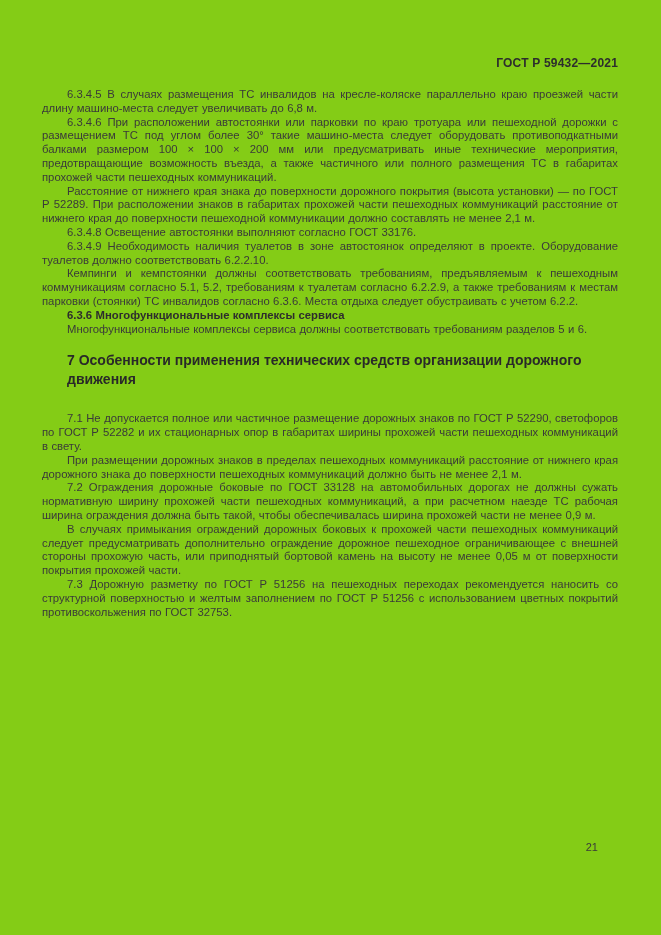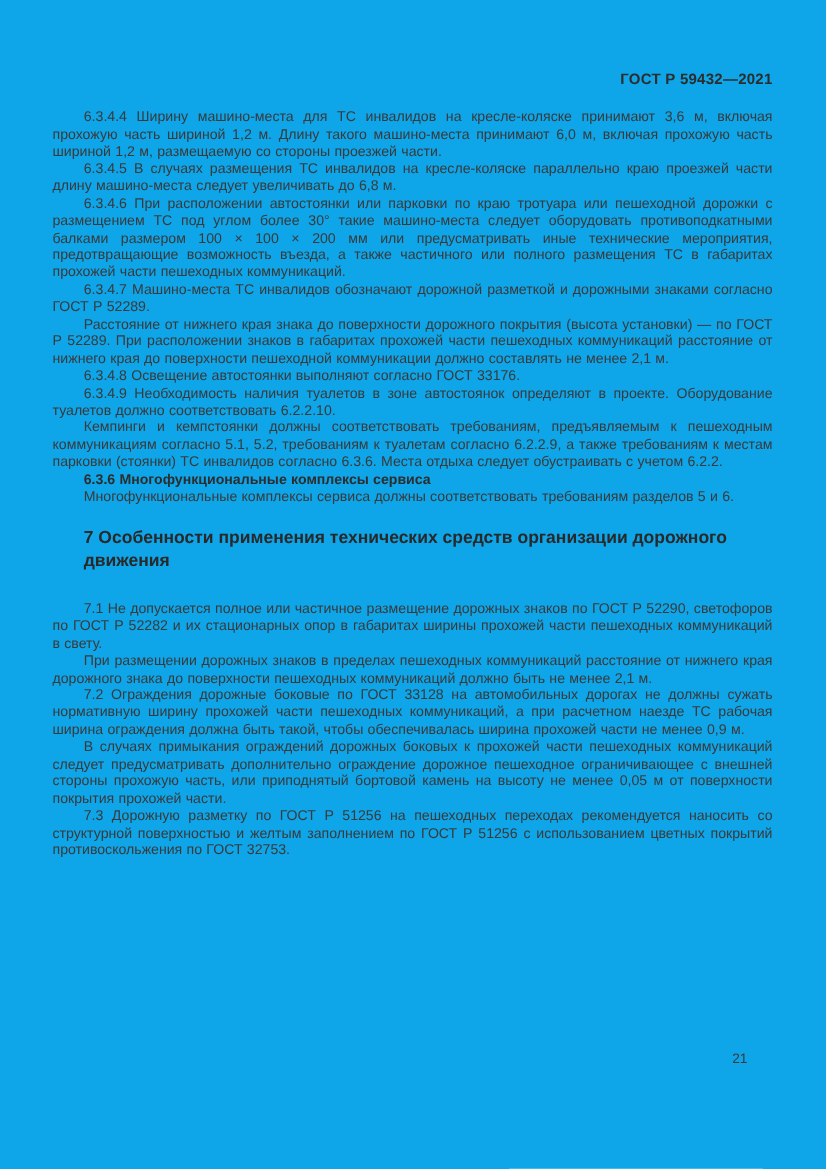--- a/index.html
+++ b/index.html
@@ -12,21 +12,21 @@
     height: 935px;
     position: relative;
     font-family: "Liberation Sans", sans-serif;
     color: #3a3a3a;
     overflow: hidden;
   }
   .page {
     position: absolute;
     left: 0; top: 0;
     width: 661px; height: 935px;
-    background: #0ea5e9;
+    background: #84cc16;
   }
   .text-block {
     position: absolute;
     left: 42px;
     top: 56px;
     width: 576px;
   }
   .doc-header {
     text-align: right;
     font-weight: bold;
@@ -65,24 +65,22 @@
   }
 </style>
 </head>
 <body>
 
 <div class="page">
   <div class="text-block">
 
     <div class="doc-header">ГОСТ Р 59432—2021</div>
 
-    <p class="body">6.3.4.4 Ширину машино-места для ТС инвалидов на кресле-коляске принимают 3,6 м, включая прохожую часть шириной 1,2 м. Длину такого машино-места принимают 6,0 м, включая прохожую часть шириной 1,2 м, размещаемую со стороны проезжей части.</p>
     <p class="body">6.3.4.5 В случаях размещения ТС инвалидов на кресле-коляске параллельно краю проезжей части длину машино-места следует увеличивать до 6,8 м.</p>
     <p class="body">6.3.4.6 При расположении автостоянки или парковки по краю тротуара или пешеходной дорожки с размещением ТС под углом более 30° такие машино-места следует оборудовать противоподкатными балками размером 100 × 100 × 200 мм или предусматривать иные технические мероприятия, предотвращающие возможность въезда, а также частичного или полного размещения ТС в габаритах прохожей части пешеходных коммуникаций.</p>
-    <p class="body">6.3.4.7 Машино-места ТС инвалидов обозначают дорожной разметкой и дорожными знаками согласно ГОСТ Р 52289.</p>
     <p class="body">Расстояние от нижнего края знака до поверхности дорожного покрытия (высота установки) — по ГОСТ Р 52289. При расположении знаков в габаритах прохожей части пешеходных коммуникаций расстояние от нижнего края до поверхности пешеходной коммуникации должно составлять не менее 2,1 м.</p>
     <p class="body">6.3.4.8 Освещение автостоянки выполняют согласно ГОСТ 33176.</p>
     <p class="body">6.3.4.9 Необходимость наличия туалетов в зоне автостоянок определяют в проекте. Оборудование туалетов должно соответствовать 6.2.2.10.</p>
 
     <p class="body">Кемпинги и кемпстоянки должны соответствовать требованиям, предъявляемым к пешеходным коммуникациям согласно 5.1, 5.2, требованиям к туалетам согласно 6.2.2.9, а также требованиям к местам парковки (стоянки) ТС инвалидов согласно 6.3.6. Места отдыха следует обустраивать с учетом 6.2.2.</p>
 
     <p class="subheading">6.3.6 Многофункциональные комплексы сервиса</p>
     <p class="body">Многофункциональные комплексы сервиса должны соответствовать требованиям разделов 5 и 6.</p>
 
     <h2 class="section-heading">7 Особенности применения технических средств организации дорожного движения</h2>

